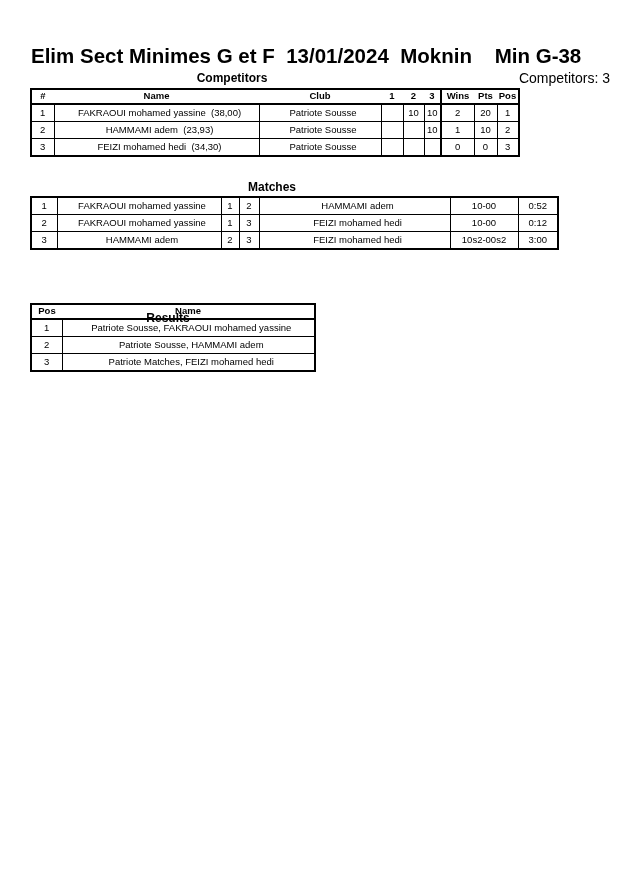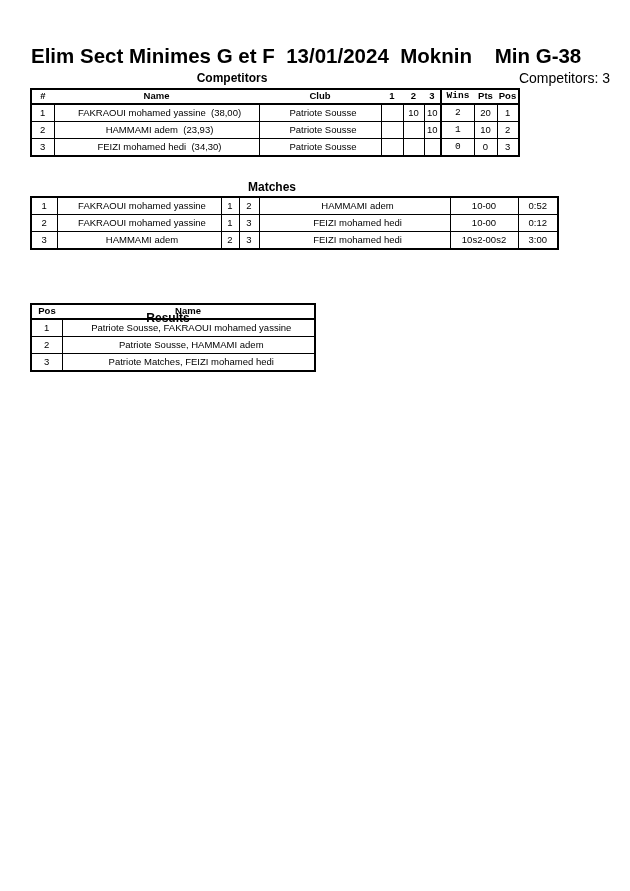--- a/index.html
+++ b/index.html
@@ -28,21 +28,21 @@
   table.report th, table.report td {
     font-size:9.5px; padding:0; line-height:1.1; white-space:pre;
     overflow:hidden; vertical-align:middle; text-align:center;
   }
   table.report th {
     font-weight:bold; border:none; border-bottom:2px solid #000000;
     height:13px;
   }
   table.report td { border:1px solid #000000; height:16px; }
   .cell-left { text-align:right; padding-left:6px !important; }
-  .thick-left { border-left:2px solid #000000 !important;font-family:Liberation Mono, monospace; }
+  .thick-left { border-left:2px solid #000000 !important; }
 
   #competitors-table { left:30px; top:88px;  width:488px; }
   #matches-table     { left:30px; top:196px; width:527px; }
   #results-table     { left:30px; top:303px; width:284px; }
 </style>
 </head>
 <body>
 
 <div id="page">
 

